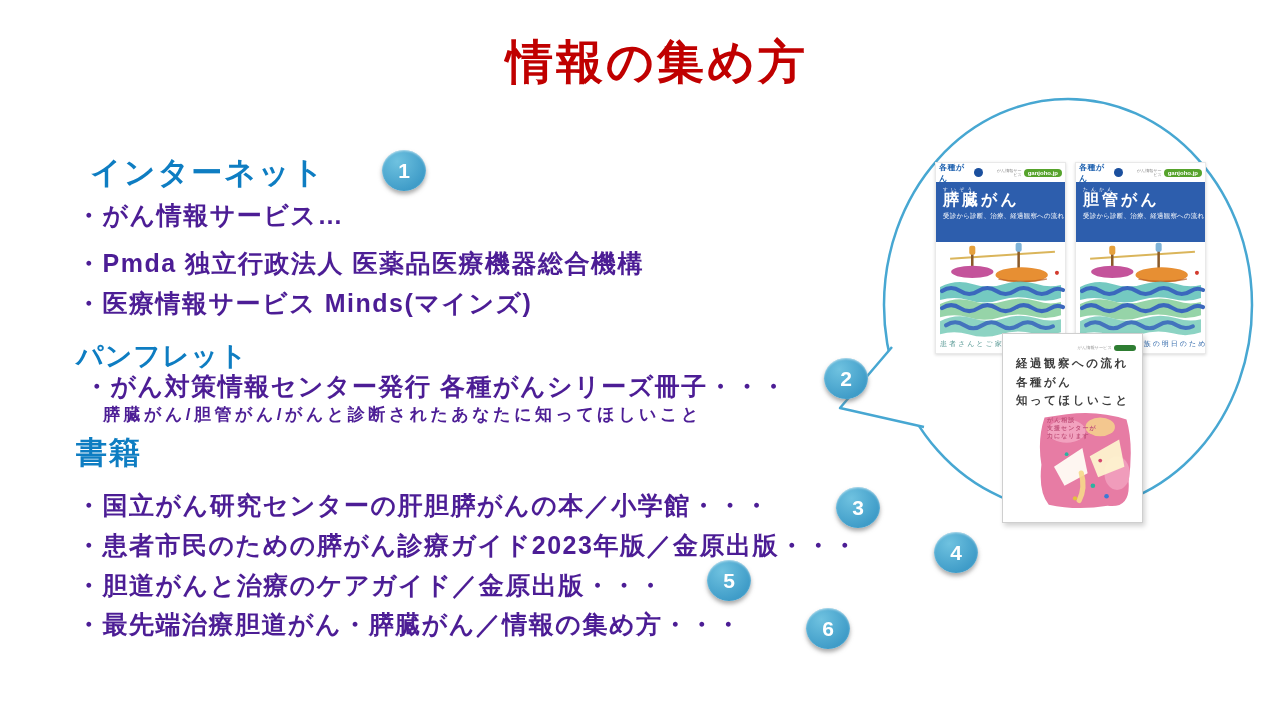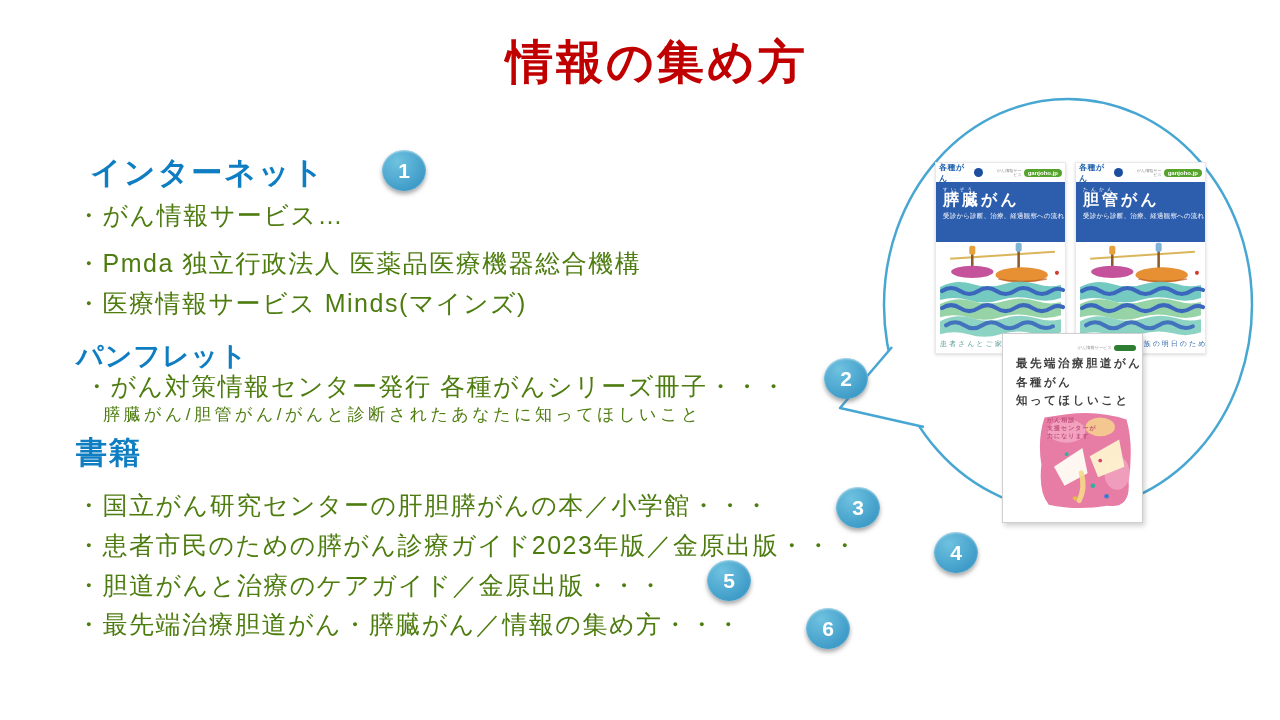--- a/index.html
+++ b/index.html
@@ -4,21 +4,21 @@
 <style>
   html,body{margin:0;padding:0;background:#888;}
   .slide{
     position:relative;width:1280px;height:720px;background:#ffffff;overflow:hidden;
     font-family:"Liberation Sans",sans-serif;
   }
   .slide-title{
     position:absolute;left:0;top:14px;width:100%;text-align:center;
     font-size:47px;font-weight:900;color:#C00000;letter-spacing:3px;margin:17px;
   }
-  .line{position:absolute;white-space:nowrap;color:#4d7c0f;font-weight:400;}
+  .line{position:absolute;white-space:nowrap;color:#4c1d95;font-weight:700;}
   .heading{color:#0E7DC2;font-weight:800;}
   .h-internet{left:90px;top:152px;font-size:31px;letter-spacing:2px;}
   .h-pamphlet{left:76px;top:338px;font-size:27px;letter-spacing:1px;}
   .h-books{left:76px;top:432px;font-size:31px;letter-spacing:2px;}
   .bullet{font-size:25px;letter-spacing:1.5px;}
   .subline{font-size:17px;letter-spacing:3.5px;text-align:right;}
   .badge{
     position:absolute;width:44px;height:41px;border-radius:50%;
     background:radial-gradient(circle at 35% 28%, #6fc2e0, #3f9cc8 72%);
     box-shadow:0 3px 4px rgba(100,100,100,.55), inset 0 1px 2px rgba(255,255,255,.55);
@@ -161,21 +161,21 @@
     </div>
     <div class="pam-foot foot-blue">患者さんとご家族の明日のために</div>
   </div>
 
   <div class="book">
     <div class="book-head">
       <span class="book-brand">がん情報サービス</span>
       <span class="book-pill"></span>
     </div>
     <div class="book-title">
-      <div>最先端治療胆道がん</div>
+      <div>経過観察への流れ</div>
       <div>各種がん</div>
       <div>知ってほしいこと</div>
     </div>
     <div class="book-art">
       <svg width="100" height="104" viewBox="0 0 95 99">
         <path d="M9,9 Q2,30 6,54 Q3,80 13,92 Q40,98 69,93 Q91,96 89,70 Q94,35 87,11 Q60,2 30,6 Z" fill="#e77ca4"></path>
         <ellipse cx="30" cy="22" rx="18" ry="11" fill="#f3a9c4" opacity=".85"></ellipse>
         <ellipse cx="62" cy="18" rx="14" ry="9" fill="#f6d98a" opacity=".8"></ellipse>
         <ellipse cx="78" cy="62" rx="12" ry="16" fill="#f3a9c4" opacity=".7"></ellipse>
         <path d="M18,56 L45,38 L50,62 L28,74 Z" fill="#fffdf5" opacity=".95"></path>

